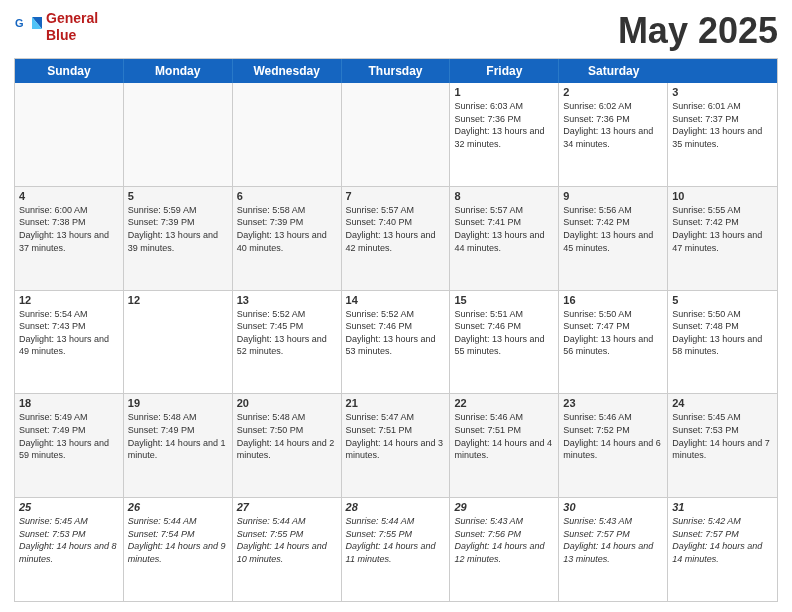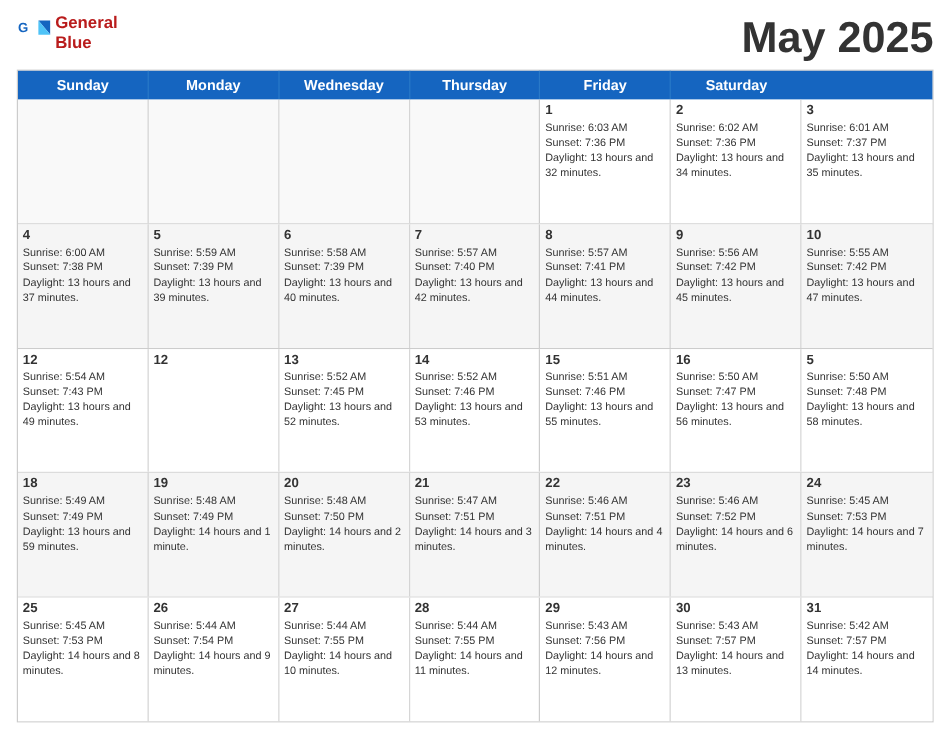--- a/index.html
+++ b/index.html
@@ -76,21 +76,21 @@
       flex: 1;
       display: flex;
       flex-direction: column;
     }
     .cal-row {
       display: grid;
       grid-template-columns: repeat(7, 1fr);
       flex: 1;
       border-bottom: 1px solid #ccc;
     }
-    .cal-row:last-child { border-bottom: none; }
+    .cal-row:last-child { border-bottom: none; font-style: italic; }
     .cal-cell {
       border-right: 1px solid #ccc;
       padding: 3px 4px;
       font-size: 9.5px;
       color: #333;
       vertical-align: top;
       background: #fff;
       min-height: 0;
     }
     .cal-cell:last-child { border-right: none; }

